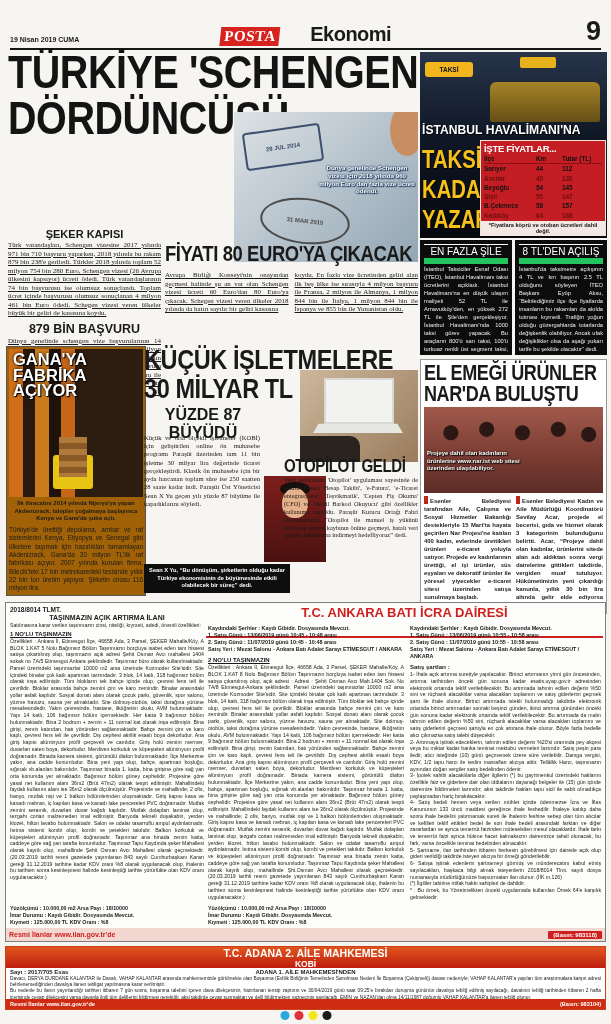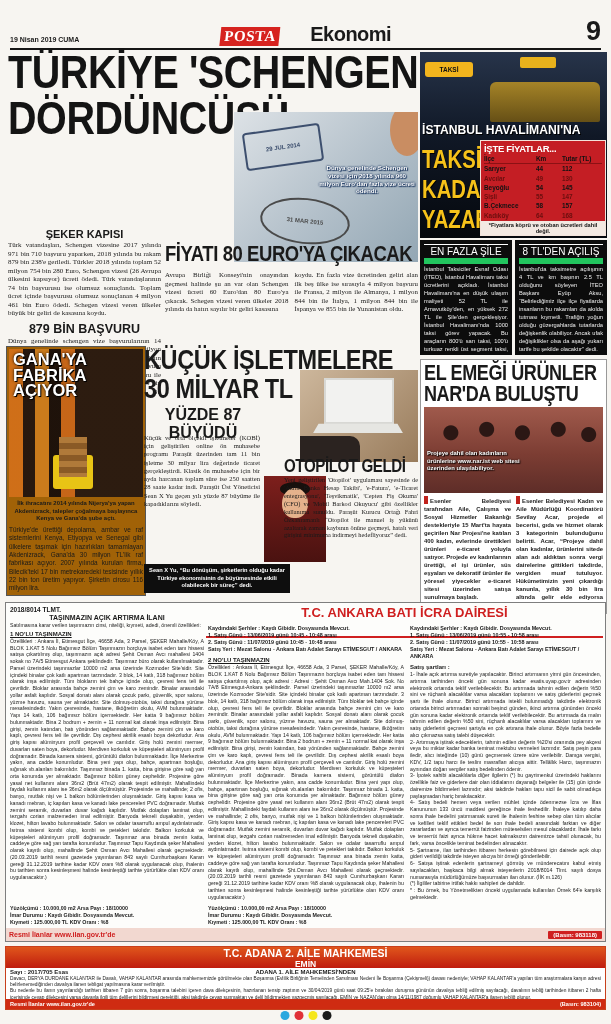--- a/index.html
+++ b/index.html
@@ -1,21 +1,21 @@
 <!DOCTYPE html>
 <html><head>
 <meta charset="utf-8">
 <style>
   html,body{margin:0;padding:0;background:#888;}
   .page{position:relative;width:611px;height:1024px;background:#f7f5f1;overflow:hidden;
         font-family:"Liberation Sans",sans-serif;color:#1a1a1a;}
   .abs{position:absolute;}
   .ser{font-family:"Liberation Serif",serif;}
   .pl{white-space:pre-line;}
-  .jus{text-align:justify;}
+  .jus{text-align:justify;text-decoration:underline;}
   .cond{transform:scaleX(.84);transform-origin:left top;white-space:nowrap;font-weight:bold;letter-spacing:-.5px;}
   
   .hdr{left:10px;right:10px;top:6px;height:42px;border-bottom:2.5px solid #161616;}
   .hdr-date{position:absolute;left:0;bottom:5px;font-size:7px;font-weight:bold;}
   .hdr-logo{position:absolute;left:50%;transform:translateX(-50%);bottom:2px;display:flex;align-items:baseline;gap:3px;}
   .posta{background:#d6231f;color:#fff;font-family:"Liberation Serif",serif;font-weight:bold;
          font-size:15px;padding:1px 4px;transform:skewX(-6deg);letter-spacing:.5px;}
   .ekon{font-size:20px;font-weight:bold;letter-spacing:-.5px;margin-left:28px;}
   .pagenum{position:absolute;right:0;bottom:1px;font-size:27px;font-weight:bold;}
   
@@ -311,21 +311,21 @@
     </div>
     <div class="n1-strip">
       <span class="resmi">Resmi İlanlar www.ilan.gov.tr'de</span>
       <span class="basin">(Basın: 983118)</span>
     </div>
   </div>
 
   <div class="abs n2">
     <div class="n2-band">
       <div class="n2-court">T.C. ADANA 2. AİLE MAHKEMESİ</div>
-      <div class="n2-title">EMİN</div>
+      <div class="n2-title">KOBİ</div>
     </div>
     <div class="n2-body">
       <div class="n2-sayi">Sayı : 2017/705 Esas</div>
       <div class="n2-head">ADANA 1. AİLE MAHKEMESİ'NDEN</div>
       <div class="n2-text pl">Davacı, DERYA DURDANE KALANTAR ile Davalı, VAHAP KALANTAR arasında mahkememizde görülmekte olan Boşanma (Evlilik Birliğinin Temelinden Sarsılması Nedeni İle Boşanma (Çekişmeli)) davası nedeniyle; VAHAP KALANTAR'a yapılan tüm araştırmalara karşın adresi belirlenemediğinden davalıya ilanen tebligat yapılmasına karar verilmiştir.
 Bu nedenle bu ilanın yayınlandığı tarihten itibaren 7 gün sonra, boşanma talebini içeren dava dilekçesinin, hazırlanan tensip zaptının ve 30/04/2019 günü saat 09:25'e bırakılan duruşma gününün davalıya tebliğ edilmiş sayılacağı, davalının tebliğ tarihinden itibaren 2 hafta içerisinde cevap dilekçesini varsa davayla ilgili tüm delillerini bildirmesi gerektiği, aksi takdirde cevap sunmaktan ve delil bildirmekten vazgeçmiş sayılacağı, EMİN ve NAZAN'dan olma 14/11/1987 doğumlu VAHAP KALANTAR'a ilanen tebliğ olunur.</div>
     </div>
     <div class="n2-strip">
       <span>Resmi İlanlar www.ilan.gov.tr'de</span>
       <span>(Basın: 983104)</span>

